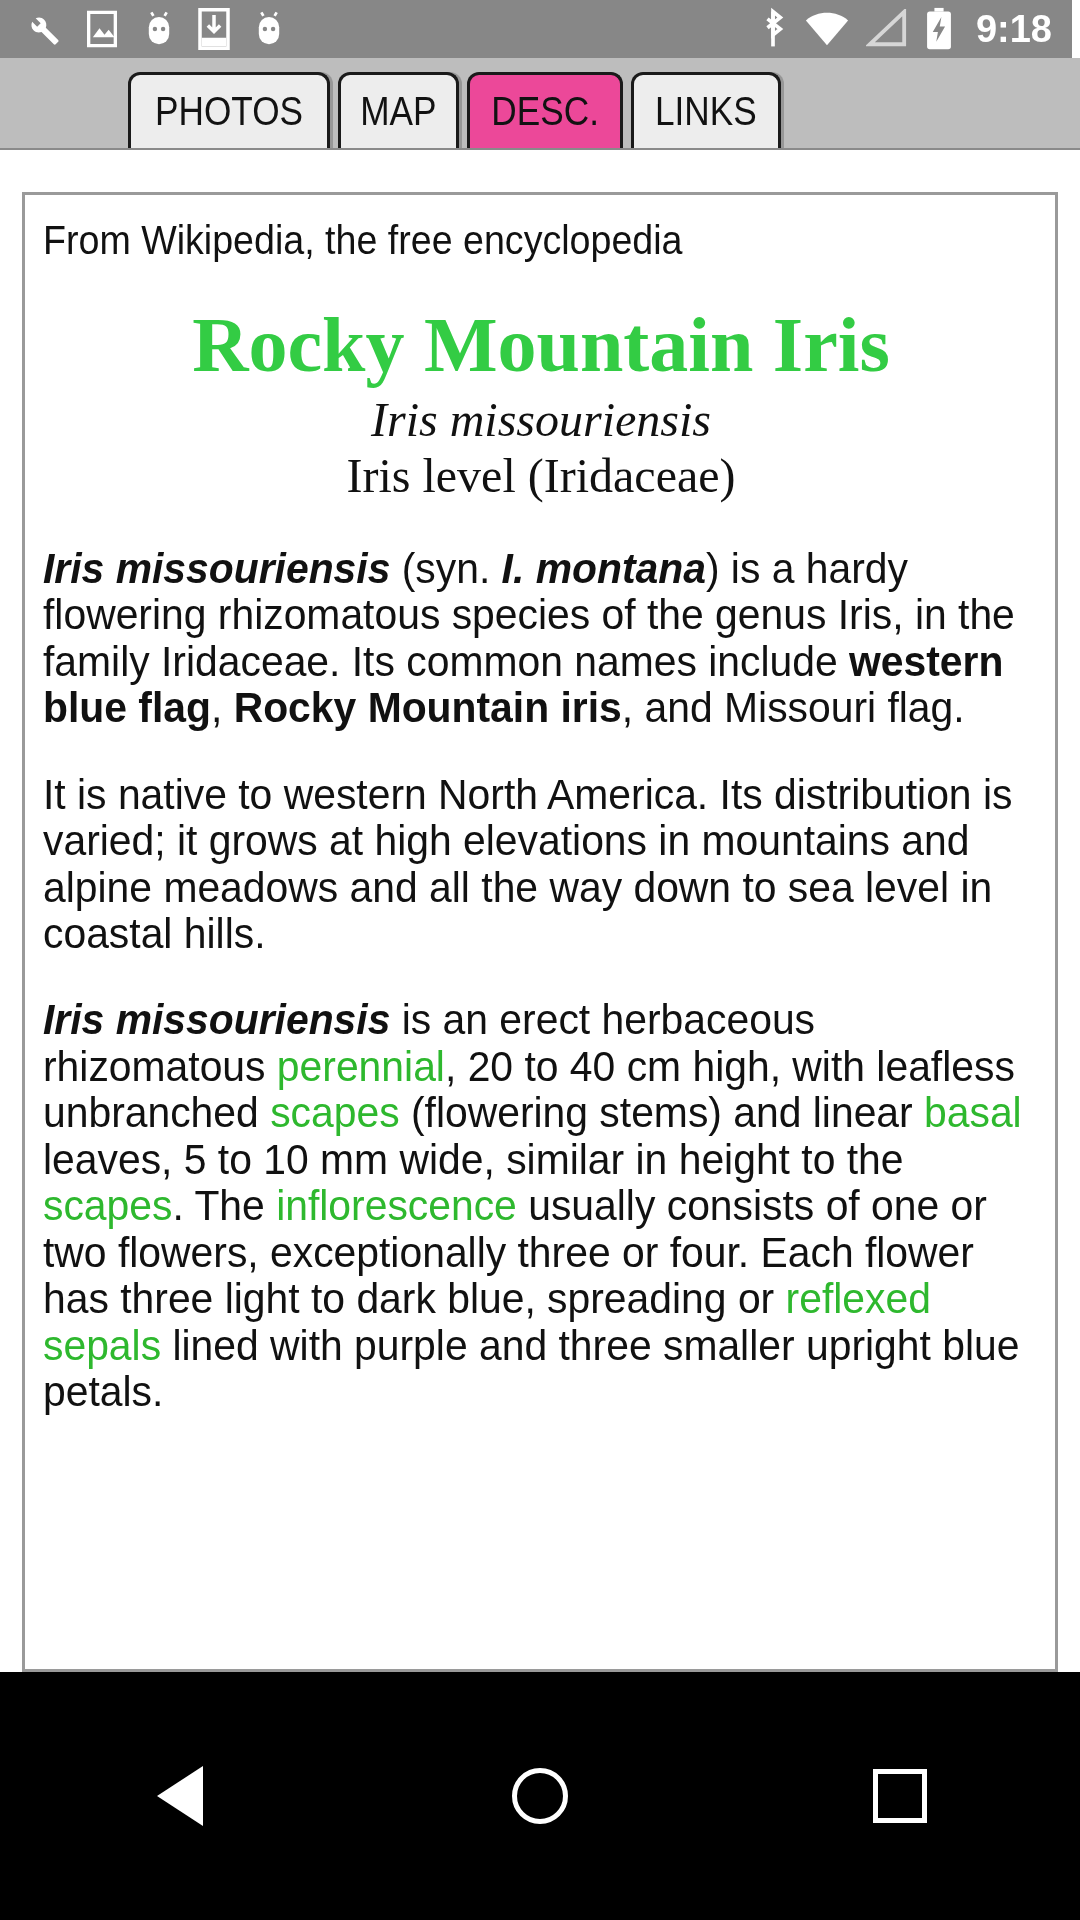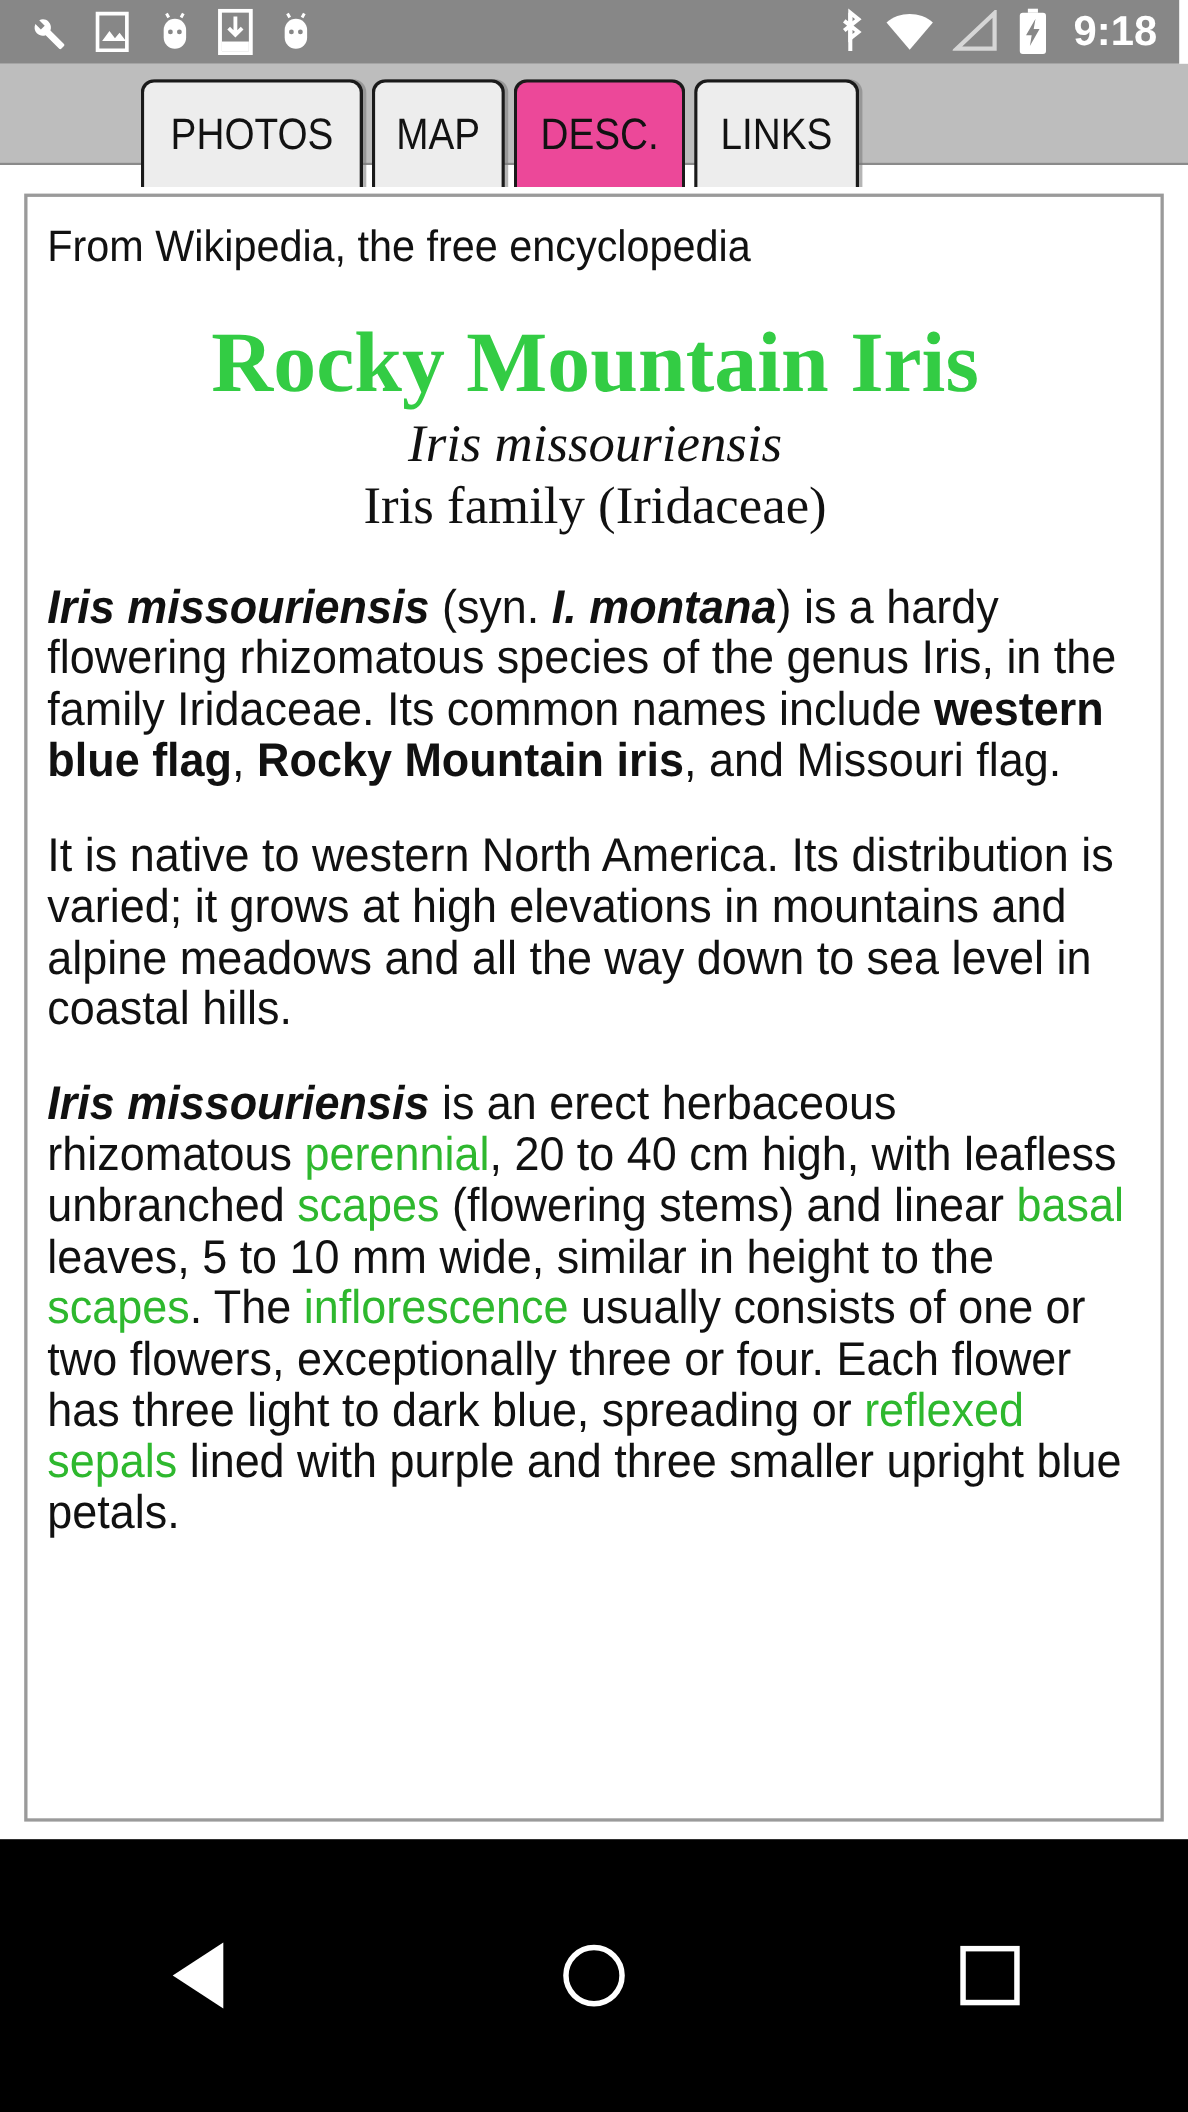--- a/index.html
+++ b/index.html
@@ -34,37 +34,37 @@
   }
   #tab-strip {
     position:absolute; left:128px; top:14px;
     display:flex; align-items:flex-end; gap:8px;
   }
   .tab {
     background:#ededed;
     border:3px solid #1a1a1a;
     border-bottom:none;
     border-radius:12px 12px 0 0;
-    height:98px;
+    height:76px;
     padding:0 14px;
     display:flex; align-items:center; justify-content:center;
     box-shadow: 3px 0 0 rgba(120,120,120,0.55);
   }
   .tab span {
     font-size:40px; font-weight:normal; color:#121212;
     font-family:"Liberation Sans", sans-serif;
     transform: scaleX(0.88);
     transform-origin:center;
     white-space:nowrap;
   }
   .tab.active { background:#ec4899; box-shadow:none; }
 
   
   #content-card {
-    position:absolute; left:22px; top:176px;
+    position:absolute; left:22px; top:192px;
     width:1036px; height:1480px;
     background:#ffffff;
     border:3px solid #9a9a9a;
     overflow:hidden;
   }
   #article { padding:22px 16px 0 18px; }
 
   .src-line {
     font-size:40px; color:#111; line-height:1.18;
     font-family:"Liberation Sans", sans-serif;
@@ -202,21 +202,21 @@
     </div>
   </div>
 
   <div id="content-card">
     <div id="article">
 
       <div class="src-line">From Wikipedia, the free encyclopedia</div>
 
       <div id="title">Rocky Mountain Iris</div>
       <div id="binomial">Iris missouriensis</div>
-      <div id="family">Iris family (Iridaceae)</div>
+      <div id="family">Iris level (Iridaceae)</div>
 
       <p class="para">
         <span class="bi">Iris missouriensis</span><span> (syn. </span><span class="bi">I. montana</span><span>) is a hardy flowering rhizomatous species of the genus Iris, in the family Iridaceae. Its common names include </span><b>western blue flag</b><span>, </span><b>Rocky Mountain iris</b><span>, and Missouri flag.</span>
       </p>
 
       <p class="para">It is native to western North America. Its distribution is varied; it grows at high elevations in mountains and alpine meadows and all the way down to sea level in coastal hills.</p>
 
       <p class="para">
         <span class="bi">Iris missouriensis</span><span> is an erect herbaceous rhizomatous </span><span class="lnk">perennial</span><span>, 20 to 40 cm high, with leafless unbranched </span><span class="lnk">scapes</span><span> (flowering stems) and linear </span><span class="lnk">basal</span><span> leaves, 5 to 10 mm wide, similar in height to the </span><span class="lnk">scapes</span><span>. The </span><span class="lnk">inflorescence</span><span> usually consists of one or two flowers, exceptionally three or four. Each flower has three light to dark blue, spreading or </span><span class="lnk">reflexed sepals</span><span> lined with purple and three smaller upright blue petals.</span>
       </p>

